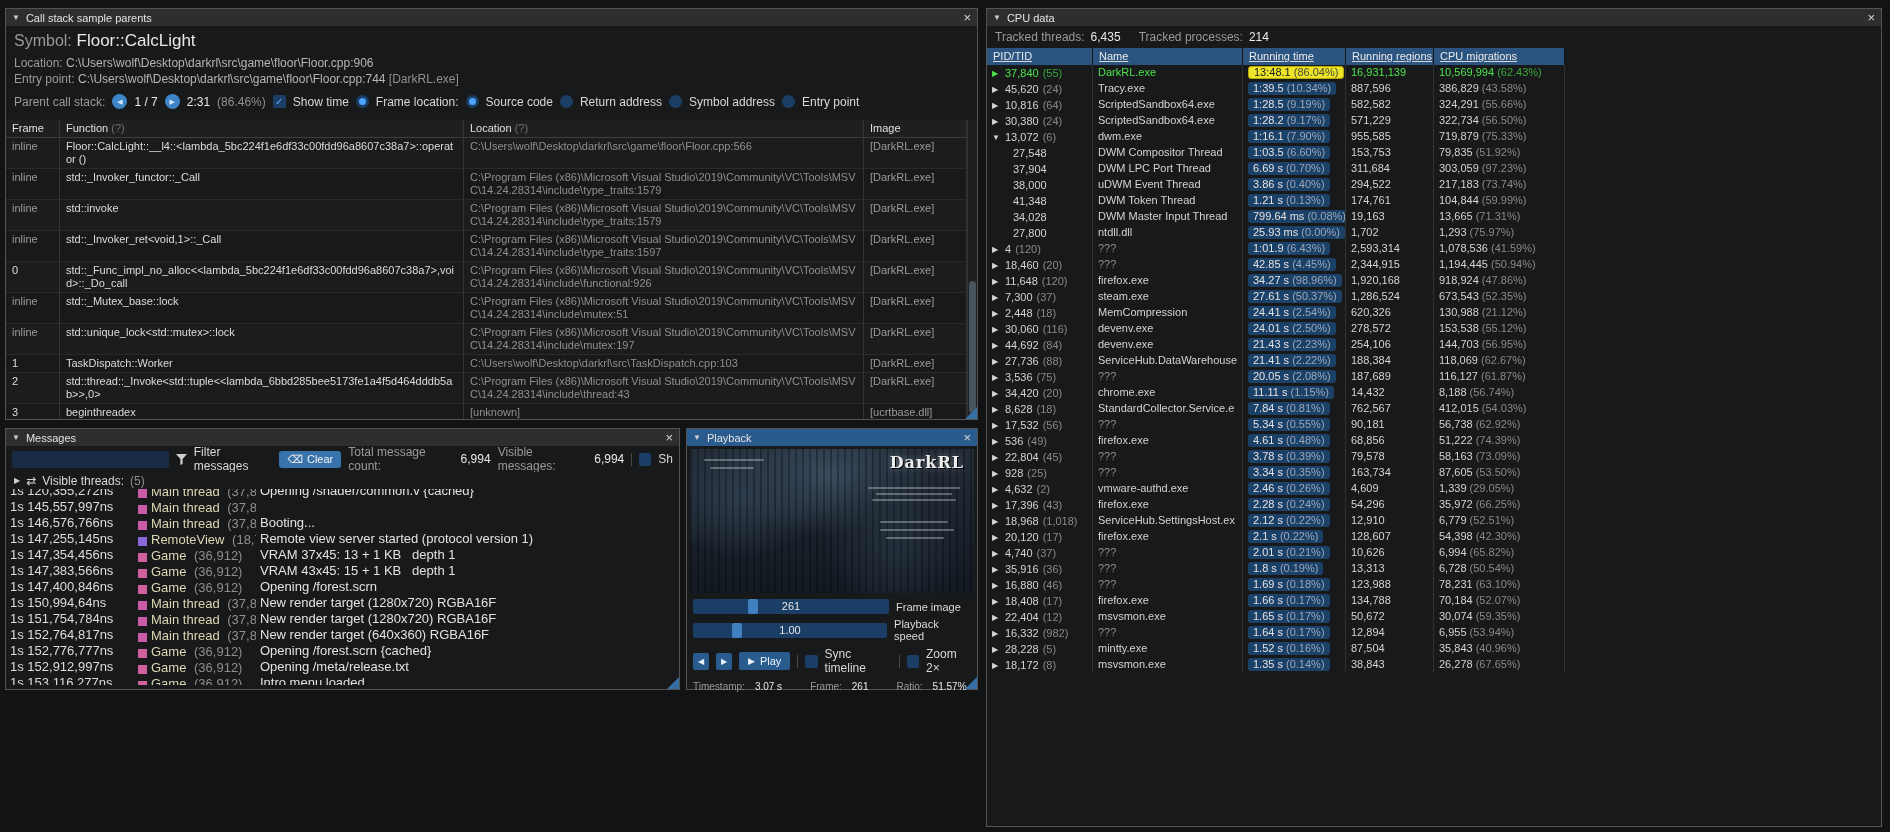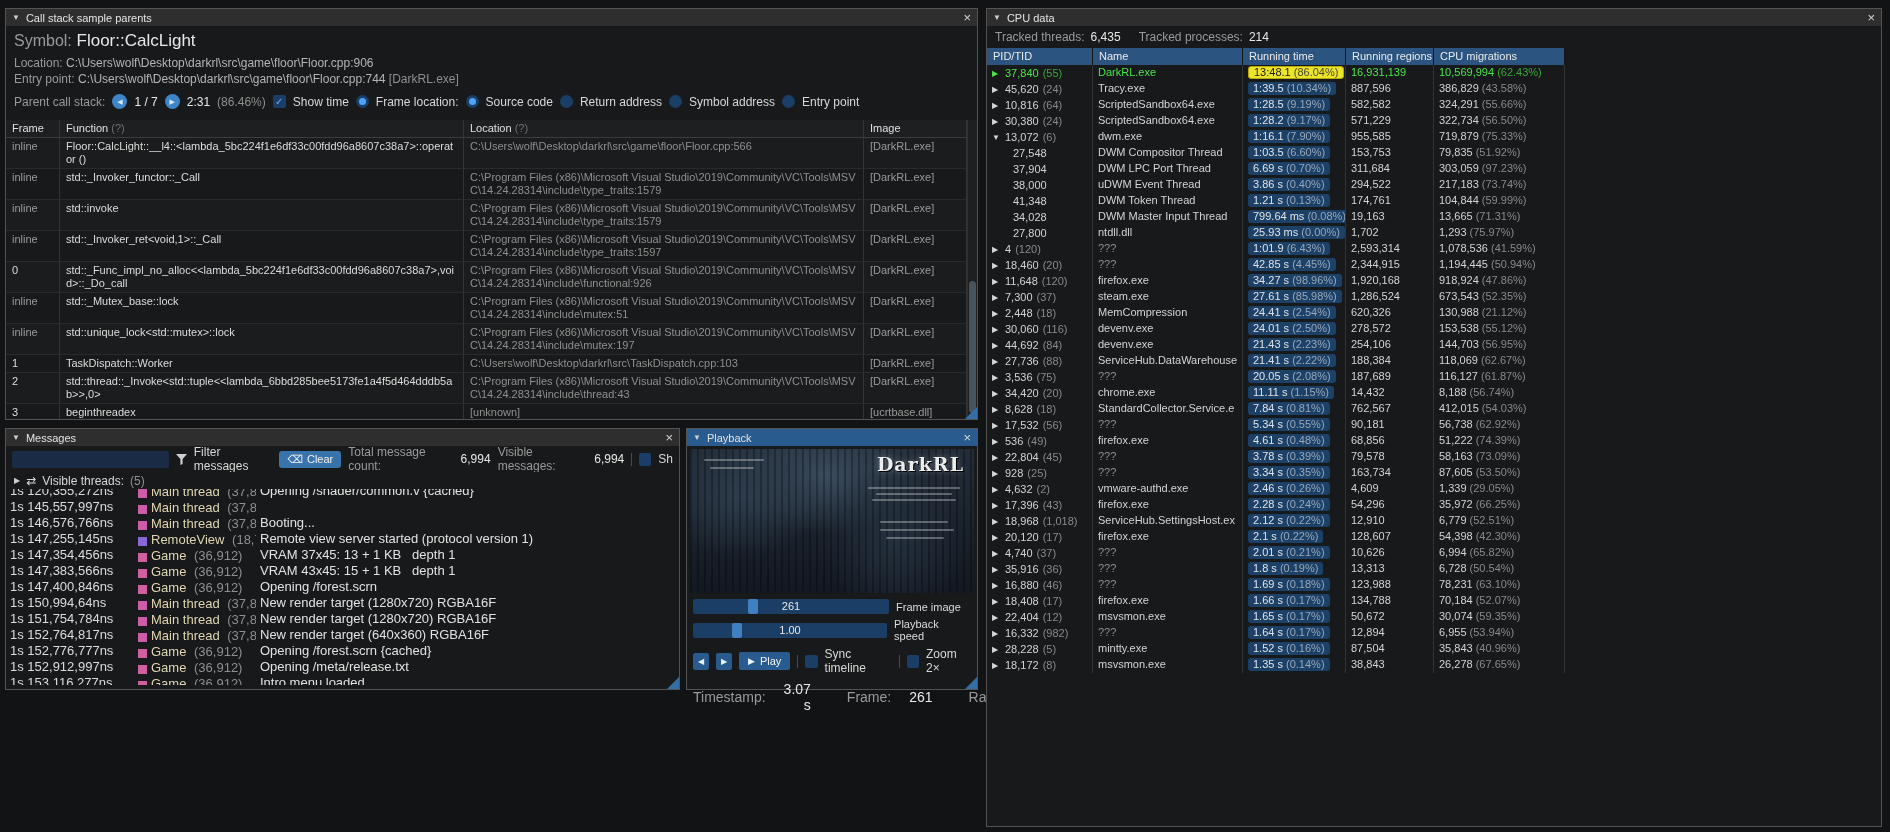--- a/index.html
+++ b/index.html
@@ -6,21 +6,21 @@
   html,body { width:1890px; height:832px; background:#121314; overflow:hidden;
               font-family:"Liberation Sans", sans-serif; font-size:12px; color:#d8d8d8; }
   .panel { position:absolute; background:#17191a; border:1px solid #535353; }
   .titlebar { height:17px; background:#2e2e2e; display:flex; align-items:center; gap:6px;
               padding:0 6px; font-size:11px; color:#e3e3e3; }
   .titlebar.active { background:#2a5b8e; }
   .collapse { font-size:8px; color:#cfcfcf; }
   .close { margin-left:auto; font-size:13px; color:#d6d6d6; cursor:pointer; line-height:1; }
   .dim { color:#8f8f8f; }
   .lbl { color:#9a9a9a; }
-  .val { color:#e8e8e8;text-align:right; }
+  .val { color:#e8e8e8; }
   .vsep { width:1px; height:13px; background:#4a4a4a; }
 
   
   .cs-head { padding:4px 8px 2px 8px; }
   .cs-symbol-line { font-size:17px; margin:1px 0 4px 0; }
   .cs-symbol-line .lbl { font-size:16px; }
   .cs-line { font-size:12px; line-height:16px; }
   .cs-line .path { color:#b5b5b5; }
   .cs-controls { display:flex; align-items:center; gap:7px; margin-top:5px; height:19px; font-size:12px; }
   .nav-btn { width:15px; height:15px; border-radius:50%; background:#3d85c6; color:#d7eaf9;
@@ -44,21 +44,21 @@
   .cs-frame.num { color:#dedede; }
   .cs-func { color:#dcdcdc; }
   .cs-loc { color:#8f8f8f; }
   .cs-img { color:#9a9a9a; }
   .cs-scroll { position:absolute; right:0; top:111px; bottom:0; width:10px; background:#1e1f20; border-left:1px solid #303030; }
   .cs-thumb { position:absolute; left:1px; right:1px; top:54%; height:44%; background:#47545e; border-radius:4px; }
 
   
   .cpu-stats { display:flex; gap:6px; align-items:center; padding:4px 8px; font-size:12px; }
   .cpu-hrow,.cpu-row { display:grid; grid-template-columns:106px 150px 103px 88px 131px 1fr; }
-  .cpu-hrow { padding:0; height:17px; }
+  .cpu-hrow { padding:0; height:17px;text-decoration:underline; }
   .hc { background:#2c5480; color:#eaeaea; font-size:11px; padding:2px 6px; border-right:1px solid #141414;
         white-space:nowrap; overflow:hidden; }
   .hc.fill { background:transparent; border-right:none; }
   .cpu-body { overflow:hidden; }
   .cpu-row { height:16px; cursor:default; }
   .cpu-cell { padding:1px 5px; border-right:1px solid #333; font-size:11px; line-height:13px;
               white-space:nowrap; overflow:hidden; color:#d4d4d4; }
   .cpu-cell.c-fill { border-right:none; }
   .c-pid { display:flex; gap:4px; align-items:center; }
   .arrow { font-size:8px; width:9px; flex:0 0 auto; }
@@ -94,35 +94,35 @@
   
   .pb-image { width:284px; height:144px; margin:3px auto 4px auto; position:relative; overflow:hidden;
     background:
       radial-gradient(ellipse 120px 90px at 18% 32%, #2e3d4e 0%, rgba(46,61,78,0) 70%),
       radial-gradient(ellipse 100px 120px at 72% 62%, #25313f 0%, rgba(37,49,63,0) 70%),
       radial-gradient(ellipse 140px 80px at 48% 18%, #3a4c5e 0%, rgba(58,76,94,0) 75%),
       linear-gradient(180deg, #232d39, #131922); }
   .pb-image::after { content:""; position:absolute; inset:0;
       background:repeating-linear-gradient(90deg, rgba(0,0,0,.28) 0 2px, rgba(255,255,255,0) 2px 7px); }
   .pb-logo { position:absolute; top:4px; right:10px; z-index:2; font-family:"DejaVu Serif", serif;
-             font-weight:bold; font-size:19px; letter-spacing:1px; color:#ecedef;
+             font-weight:bold; font-size:16px; letter-spacing:1px; color:#ecedef;
              text-shadow:1px 1px 0 #000, 0 0 7px rgba(255,255,255,.35); }
   .smudge { position:absolute; z-index:2; height:2px; background:rgba(255,255,255,.30); border-radius:1px; }
   .pb-ctl-row { display:flex; align-items:center; gap:7px; padding:2px 6px; }
   .slider { position:relative; width:196px; height:15px; background:#1b3e66; border-radius:2px;
             text-align:center; line-height:15px; font-size:11px; color:#e8e8e8; cursor:pointer; }
   .slider-grab { position:absolute; top:0; width:10px; height:15px; background:#4080c0; border-radius:2px; }
   .pb-label { font-size:11px; color:#dcdcdc; }
   .pb-btn-row { display:flex; align-items:center; gap:7px; padding:3px 6px; }
   .sq-btn { width:17px; height:17px; background:#2a5b8e; color:#e8f1fa; border:none; border-radius:2px;
             font-size:8px; display:inline-flex; align-items:center; justify-content:center; cursor:pointer; }
   .play-btn { height:18px; background:#2a5b8e; color:#eef4fb; border:none; border-radius:2px; font-size:11px;
               padding:0 9px; display:inline-flex; gap:5px; align-items:center; cursor:pointer; }
   .play-btn .picon { font-size:9px; }
-  .pb-info { display:flex; align-items:center; gap:18px; padding:3px 6px; font-size:14px; }
+  .pb-info { display:flex; align-items:center; gap:10px; padding:3px 6px; font-size:10px; }
   .pb-info .gap { width:8px; }
 
   .grip { position:absolute; right:0; bottom:0; width:0; height:0;
           border-left:12px solid transparent; border-bottom:12px solid #356da5; }
 </style>
 </head>
 <body>
 
 <div class="panel" style="left:5px;top:8px;width:973px;height:412px;">
   <div class="titlebar">
@@ -590,21 +590,21 @@
         <div class="cpu-cell c-mig"><span>918,924 </span><span class="pct-out">(47.86%)</span></div>
         <div class="cpu-cell c-fill"></div>
       </div>
       <div class="cpu-row">
         <div class="cpu-cell c-pid">
           <span class="arrow">▶</span>
           <span>7,300</span>
           <span class="count">(37)</span>
         </div>
         <div class="cpu-cell c-name">steam.exe</div>
-        <div class="cpu-cell c-time"><span class="pill"><span>27.61 s </span><span class="pct">(85.98%)</span></span></div>
+        <div class="cpu-cell c-time"><span class="pill"><span>27.61 s </span><span class="pct">(50.37%)</span></span></div>
         <div class="cpu-cell c-reg">1,286,524</div>
         <div class="cpu-cell c-mig"><span>673,543 </span><span class="pct-out">(52.35%)</span></div>
         <div class="cpu-cell c-fill"></div>
       </div>
       <div class="cpu-row">
         <div class="cpu-cell c-pid">
           <span class="arrow">▶</span>
           <span>2,448</span>
           <span class="count">(18)</span>
         </div>

